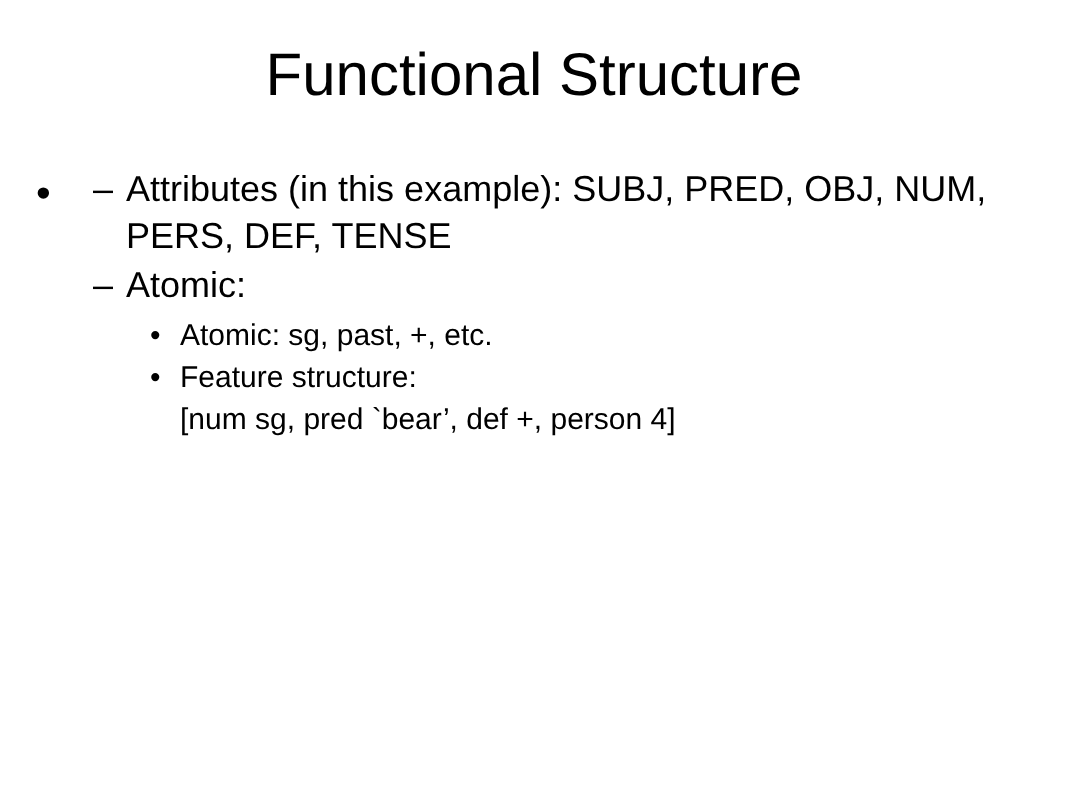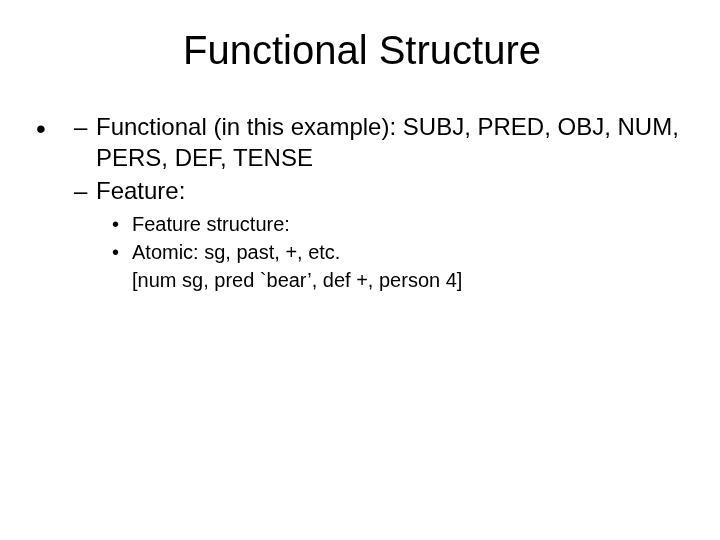--- a/index.html
+++ b/index.html
@@ -8,21 +8,21 @@
     width: 720px;
     height: 540px;
     background: #fff;
     font-family: Arial, Helvetica, sans-serif;
     color: #000;
   }
   .slide {
     box-sizing: border-box;
     width: 720px;
     height: 540px;
-    padding: 28px 20px 20px 24px;
+    padding: 28px 20px 20px 12px;
   }
   .title {
     text-align: center;
     font-size: 40px;
     font-weight: 400;
     margin: 0 0 38px 0;
   }
   ul.level1 {
     list-style: none;
     margin: 0;
@@ -77,25 +77,25 @@
 </style>
 </head>
 <body>
 
 <div class="slide">
   <h1 class="title">Functional Structure</h1>
 
   <ul class="level1">
     <li>
       <ul class="level2">
-        <li>Functional (in this example): SUBJ, PRED, OBJ, NUM, PERS, DEF, TENSE</li>
+        <li>Attributes (in this example): SUBJ, PRED, OBJ, NUM, PERS, DEF, TENSE</li>
         <li>
-          <span>Feature:</span>
+          <span>Atomic:</span>
           <ul class="level3">
+            <li class="bulleted">Atomic: sg, past, +, etc.</li>
             <li class="bulleted">Feature structure:</li>
-            <li class="bulleted">Atomic: sg, past, +, etc.</li>
             <li>[num sg, pred `bear’, def  +, person 4]</li>
           </ul>
         </li>
       </ul>
     </li>
   </ul>
 </div>
 
 </body></html>

